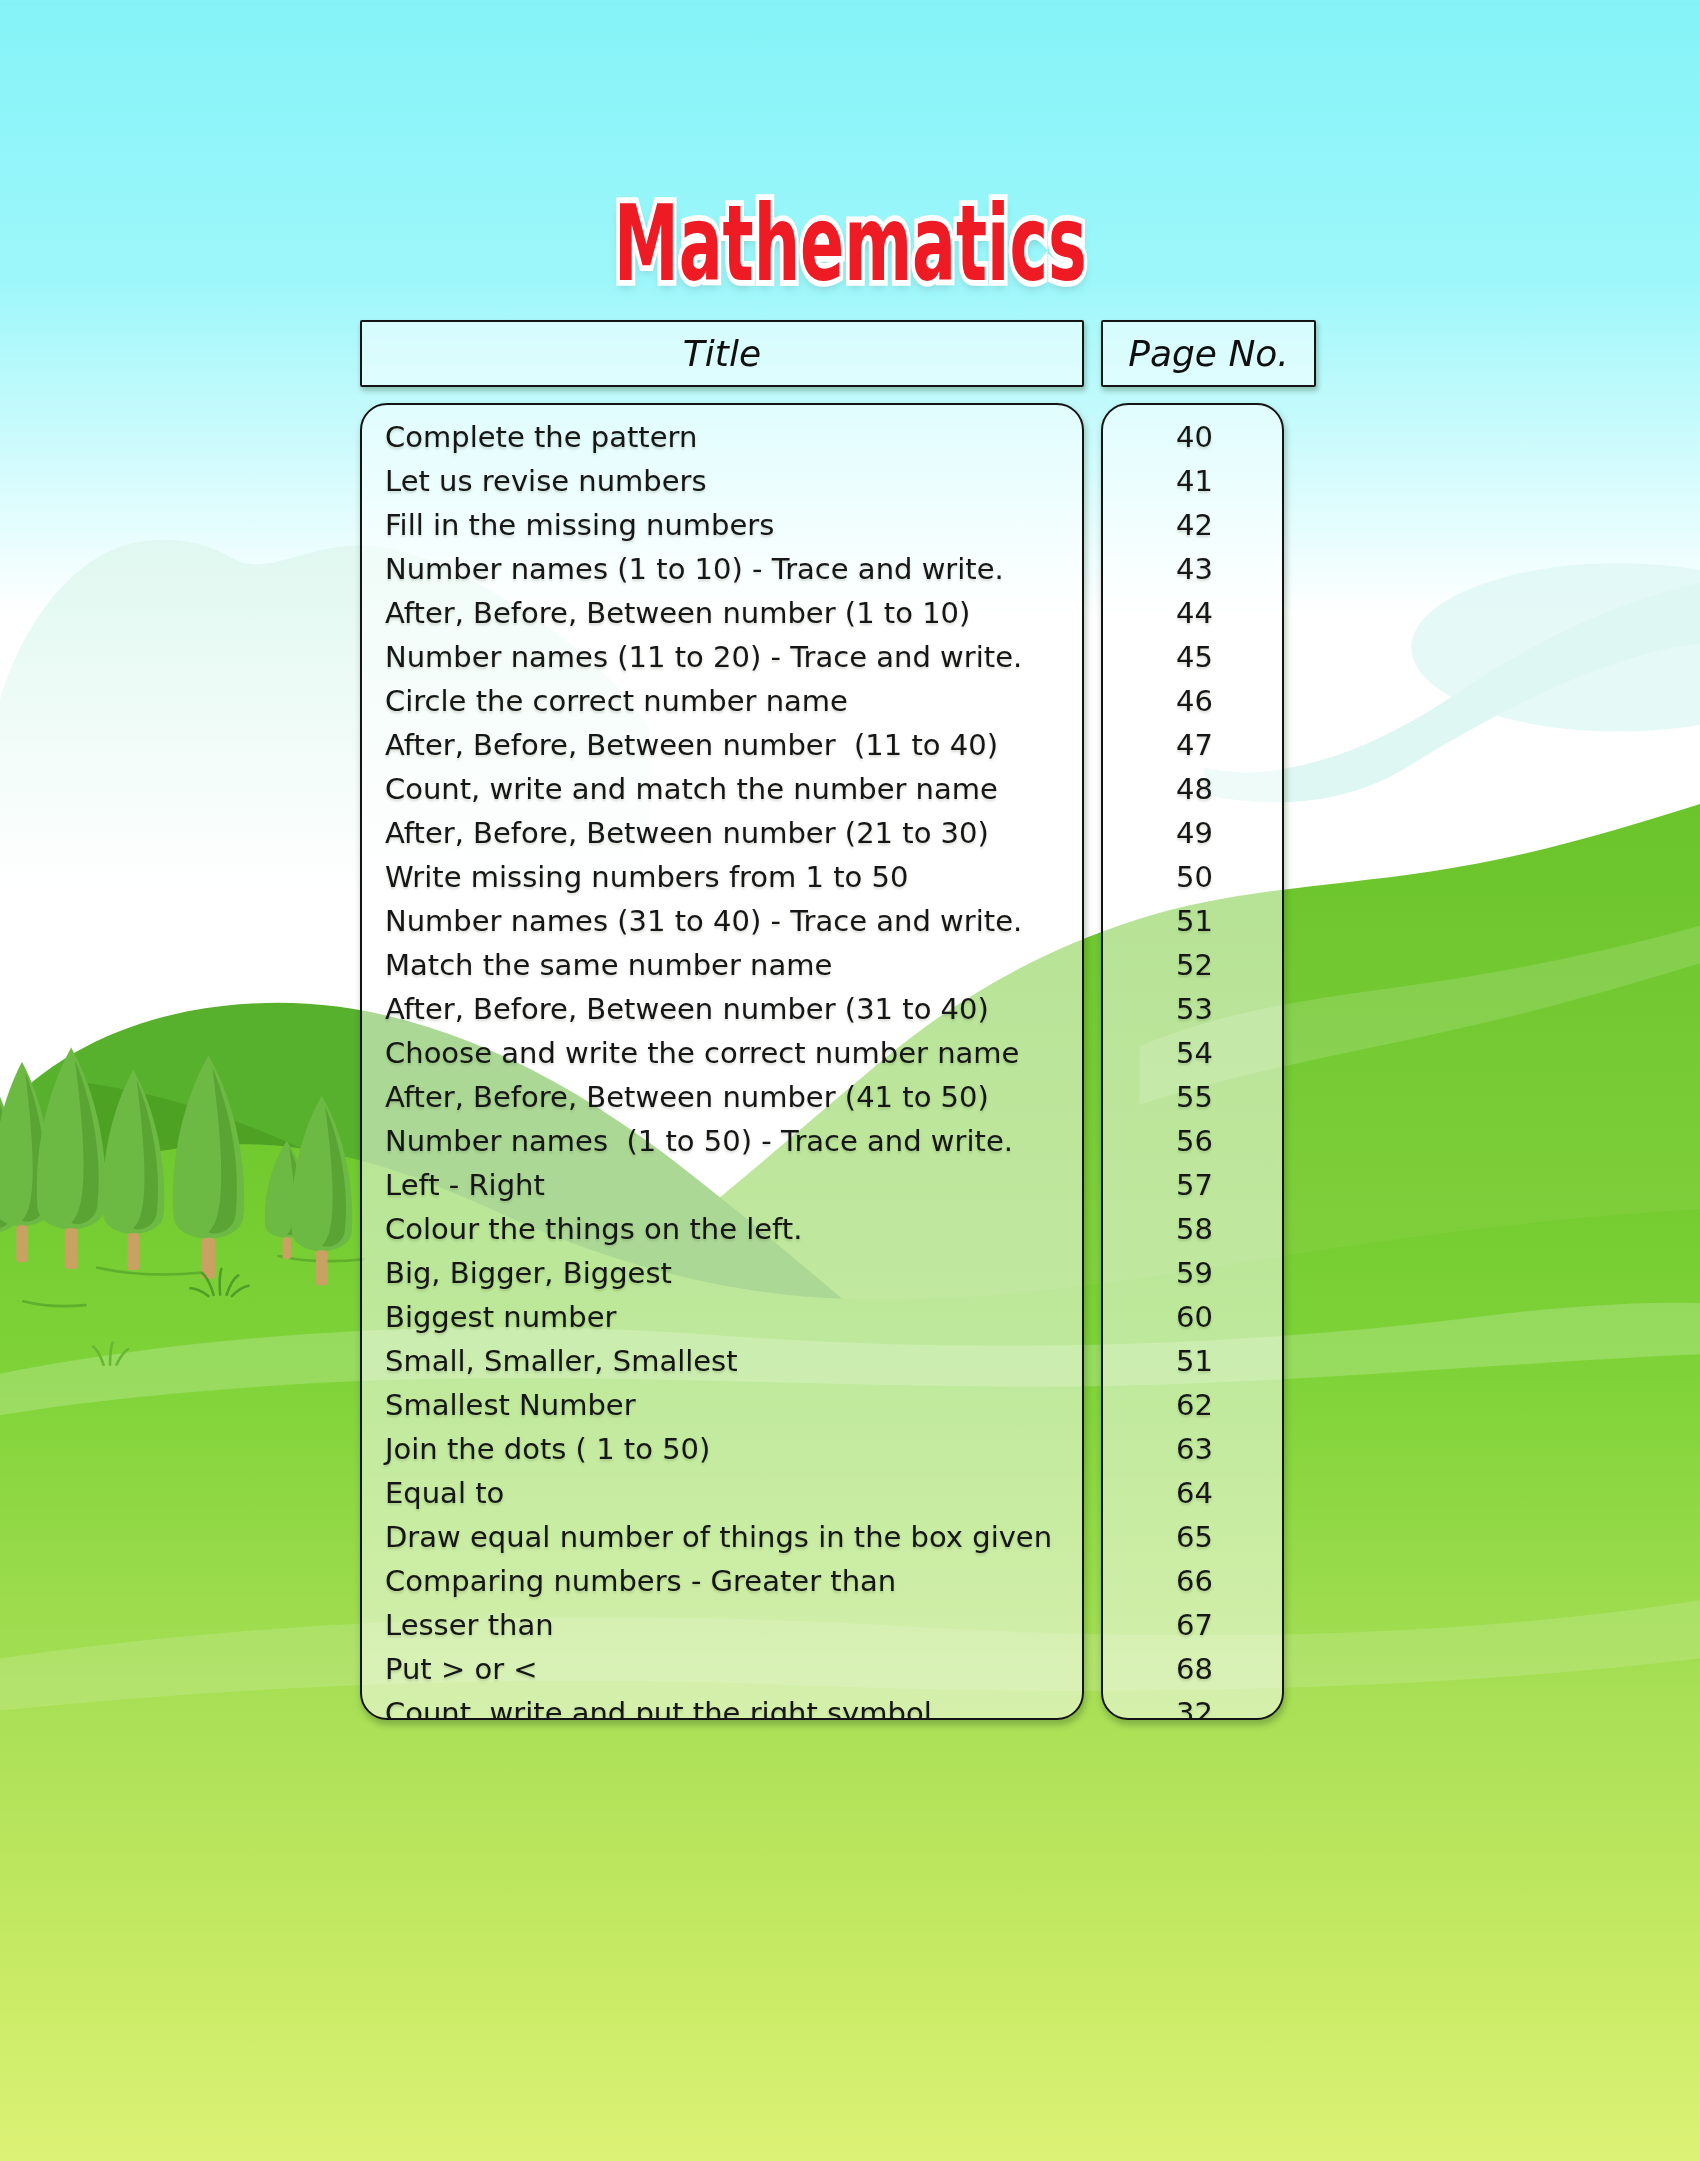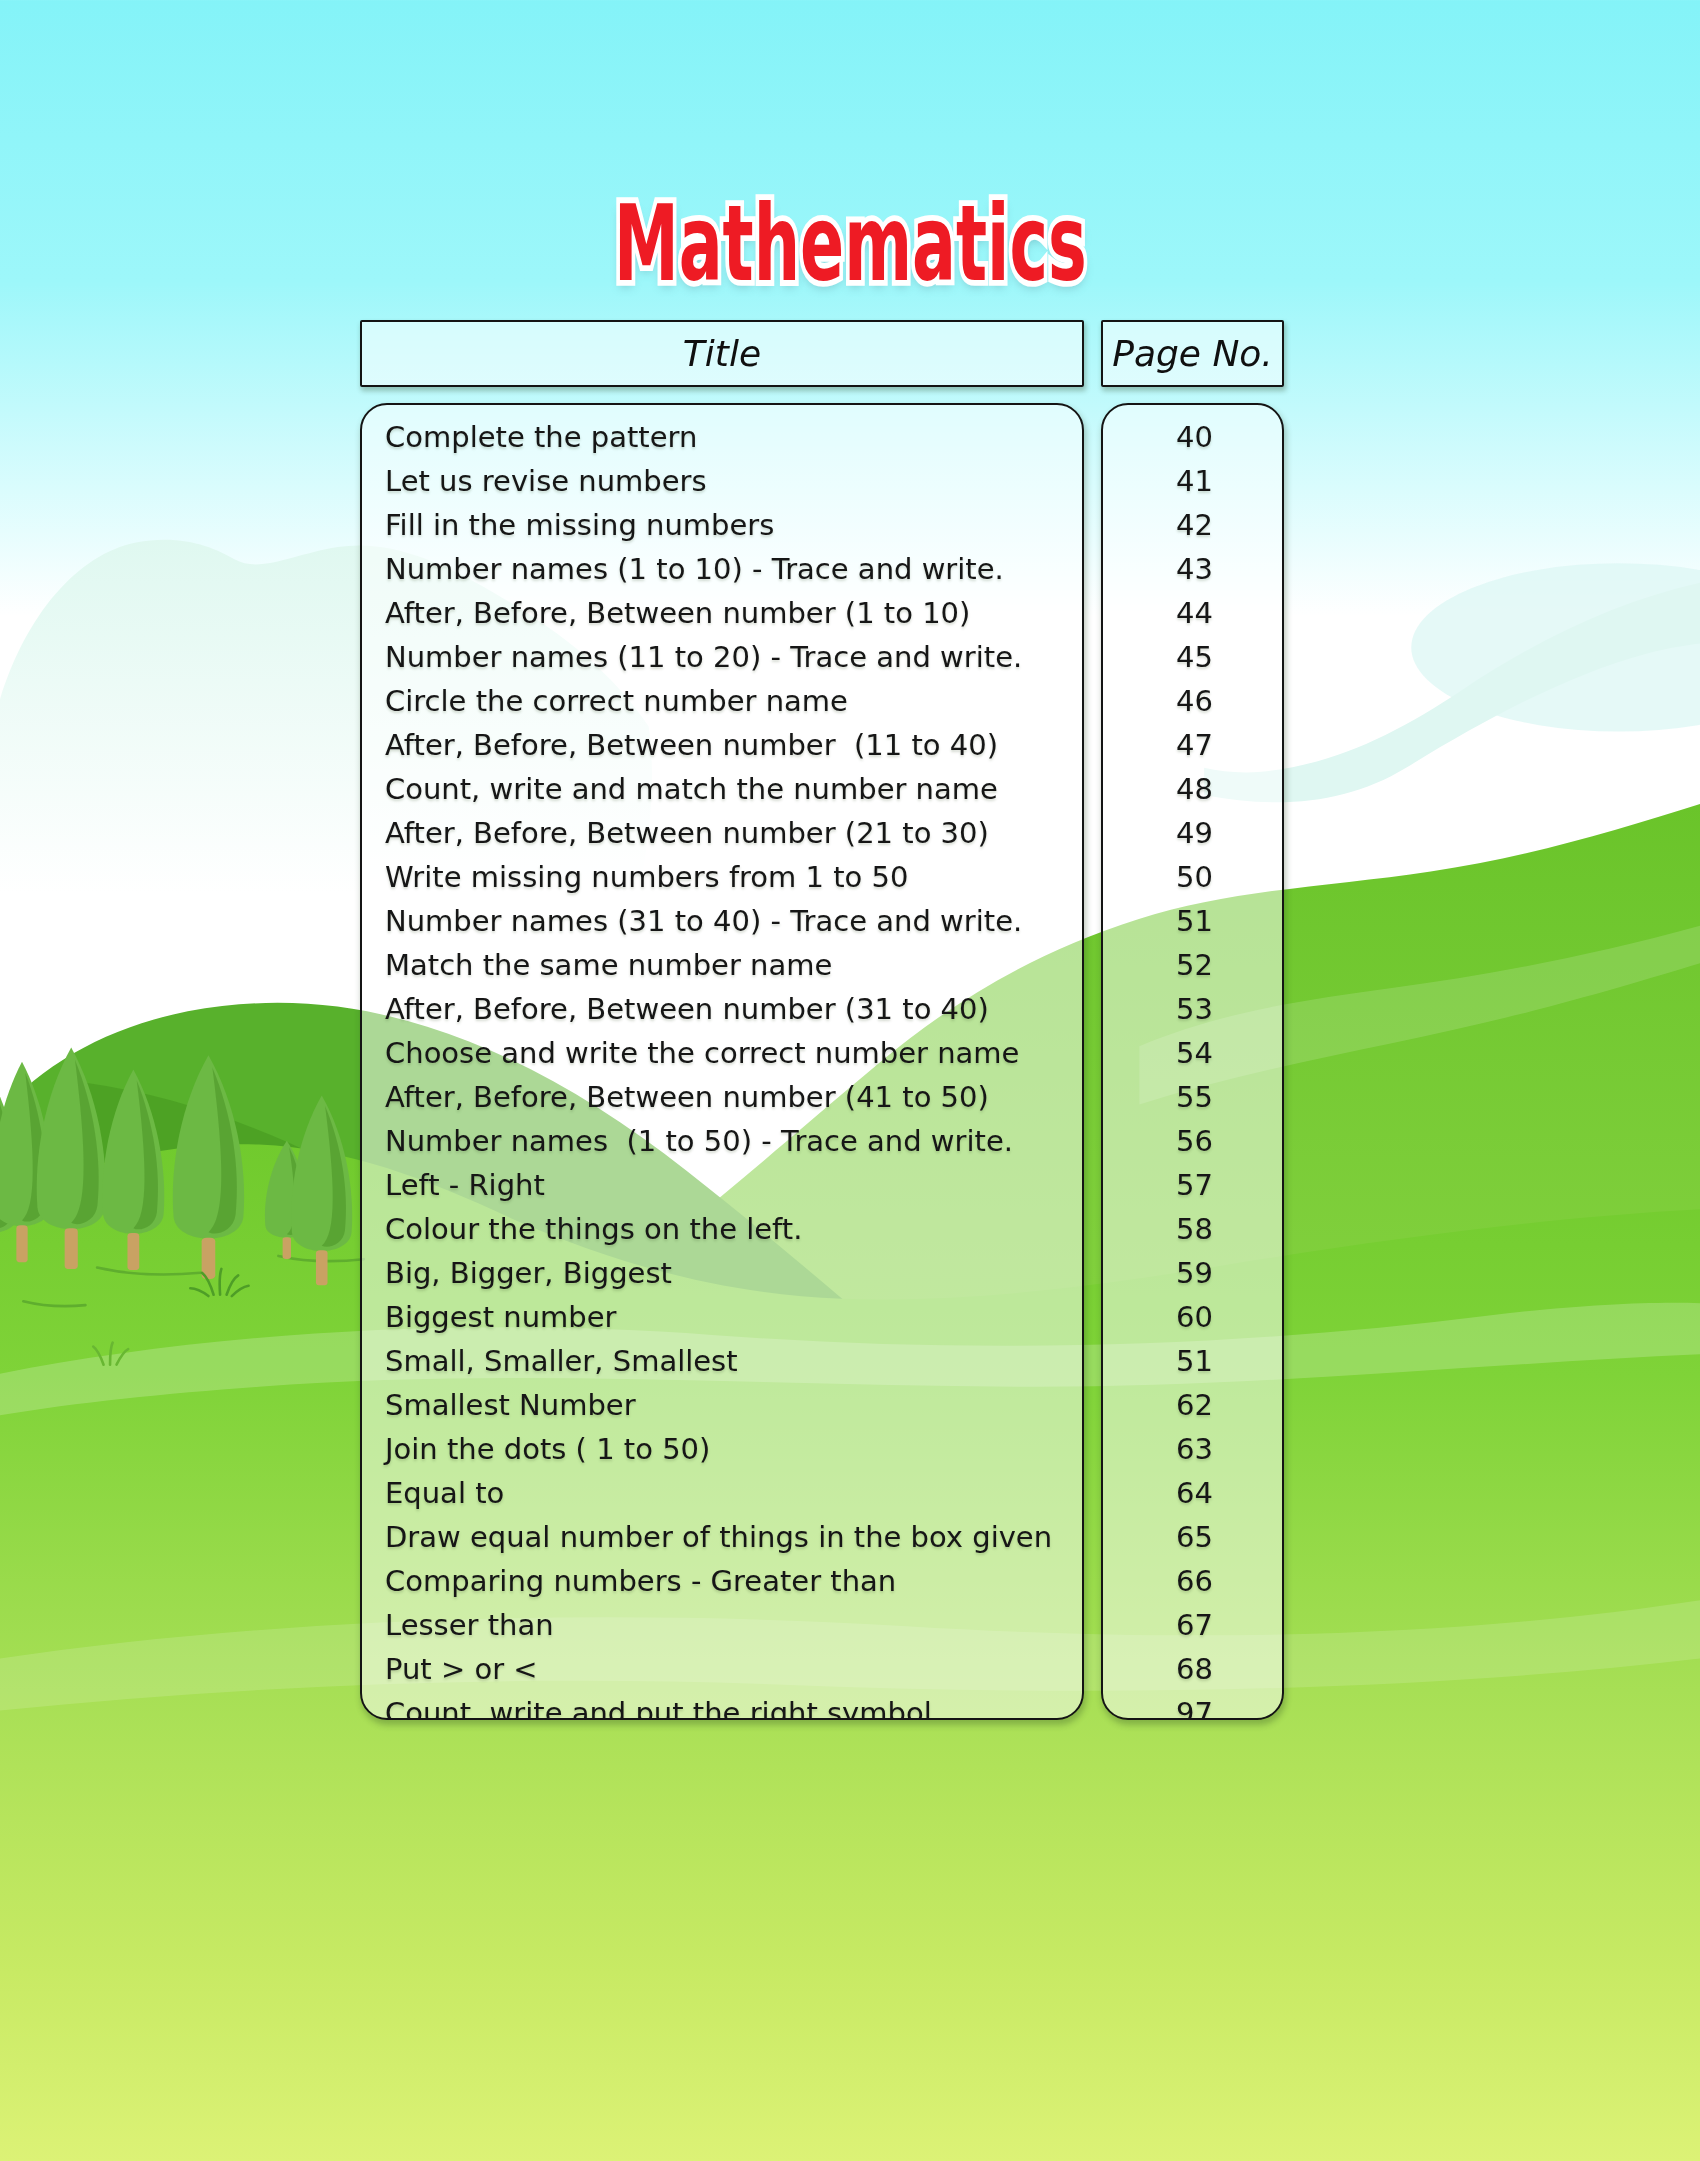--- a/index.html
+++ b/index.html
@@ -27,21 +27,21 @@
   
   .hdr{
     position:absolute;top:320px;height:67px;box-sizing:border-box;
     border:2.6px solid #141414;border-radius:2px;
     background:rgba(255,255,255,0.52);
     display:flex;align-items:center;justify-content:center;
     font-style:italic;font-size:36px;color:#101010;
     box-shadow:1.9px 3.9px 5.8px rgba(40,70,30,0.30);
   }
   .hdr-title{left:360px;width:724px;}
-  .hdr-page{left:1101px;width:183px;}
+  .hdr-page{left:1101px;width:215px;}
 
   
   .content{
     position:absolute;top:403px;height:1317px;box-sizing:border-box;
     border:2.6px solid #141414;border-radius:27px;
     background:rgba(255,255,255,0.50);
     padding-top:10.4px;overflow:hidden;
     box-shadow:1.9px 4.5px 6.5px rgba(40,70,30,0.30);
   }
   .content-titles{left:360px;width:724px;}
@@ -224,21 +224,21 @@
       <div class="toc-row">59</div>
       <div class="toc-row">60</div>
       <div class="toc-row">51</div>
       <div class="toc-row">62</div>
       <div class="toc-row">63</div>
       <div class="toc-row">64</div>
       <div class="toc-row">65</div>
       <div class="toc-row">66</div>
       <div class="toc-row">67</div>
       <div class="toc-row">68</div>
-      <div class="toc-row">97</div>
+      <div class="toc-row">32</div>
       <div class="toc-row">70</div>
       <div class="toc-row">71</div>
       <div class="toc-row">72</div>
       <div class="toc-row">73</div>
     </div>
 
 </div>
 
 
 </body></html>

